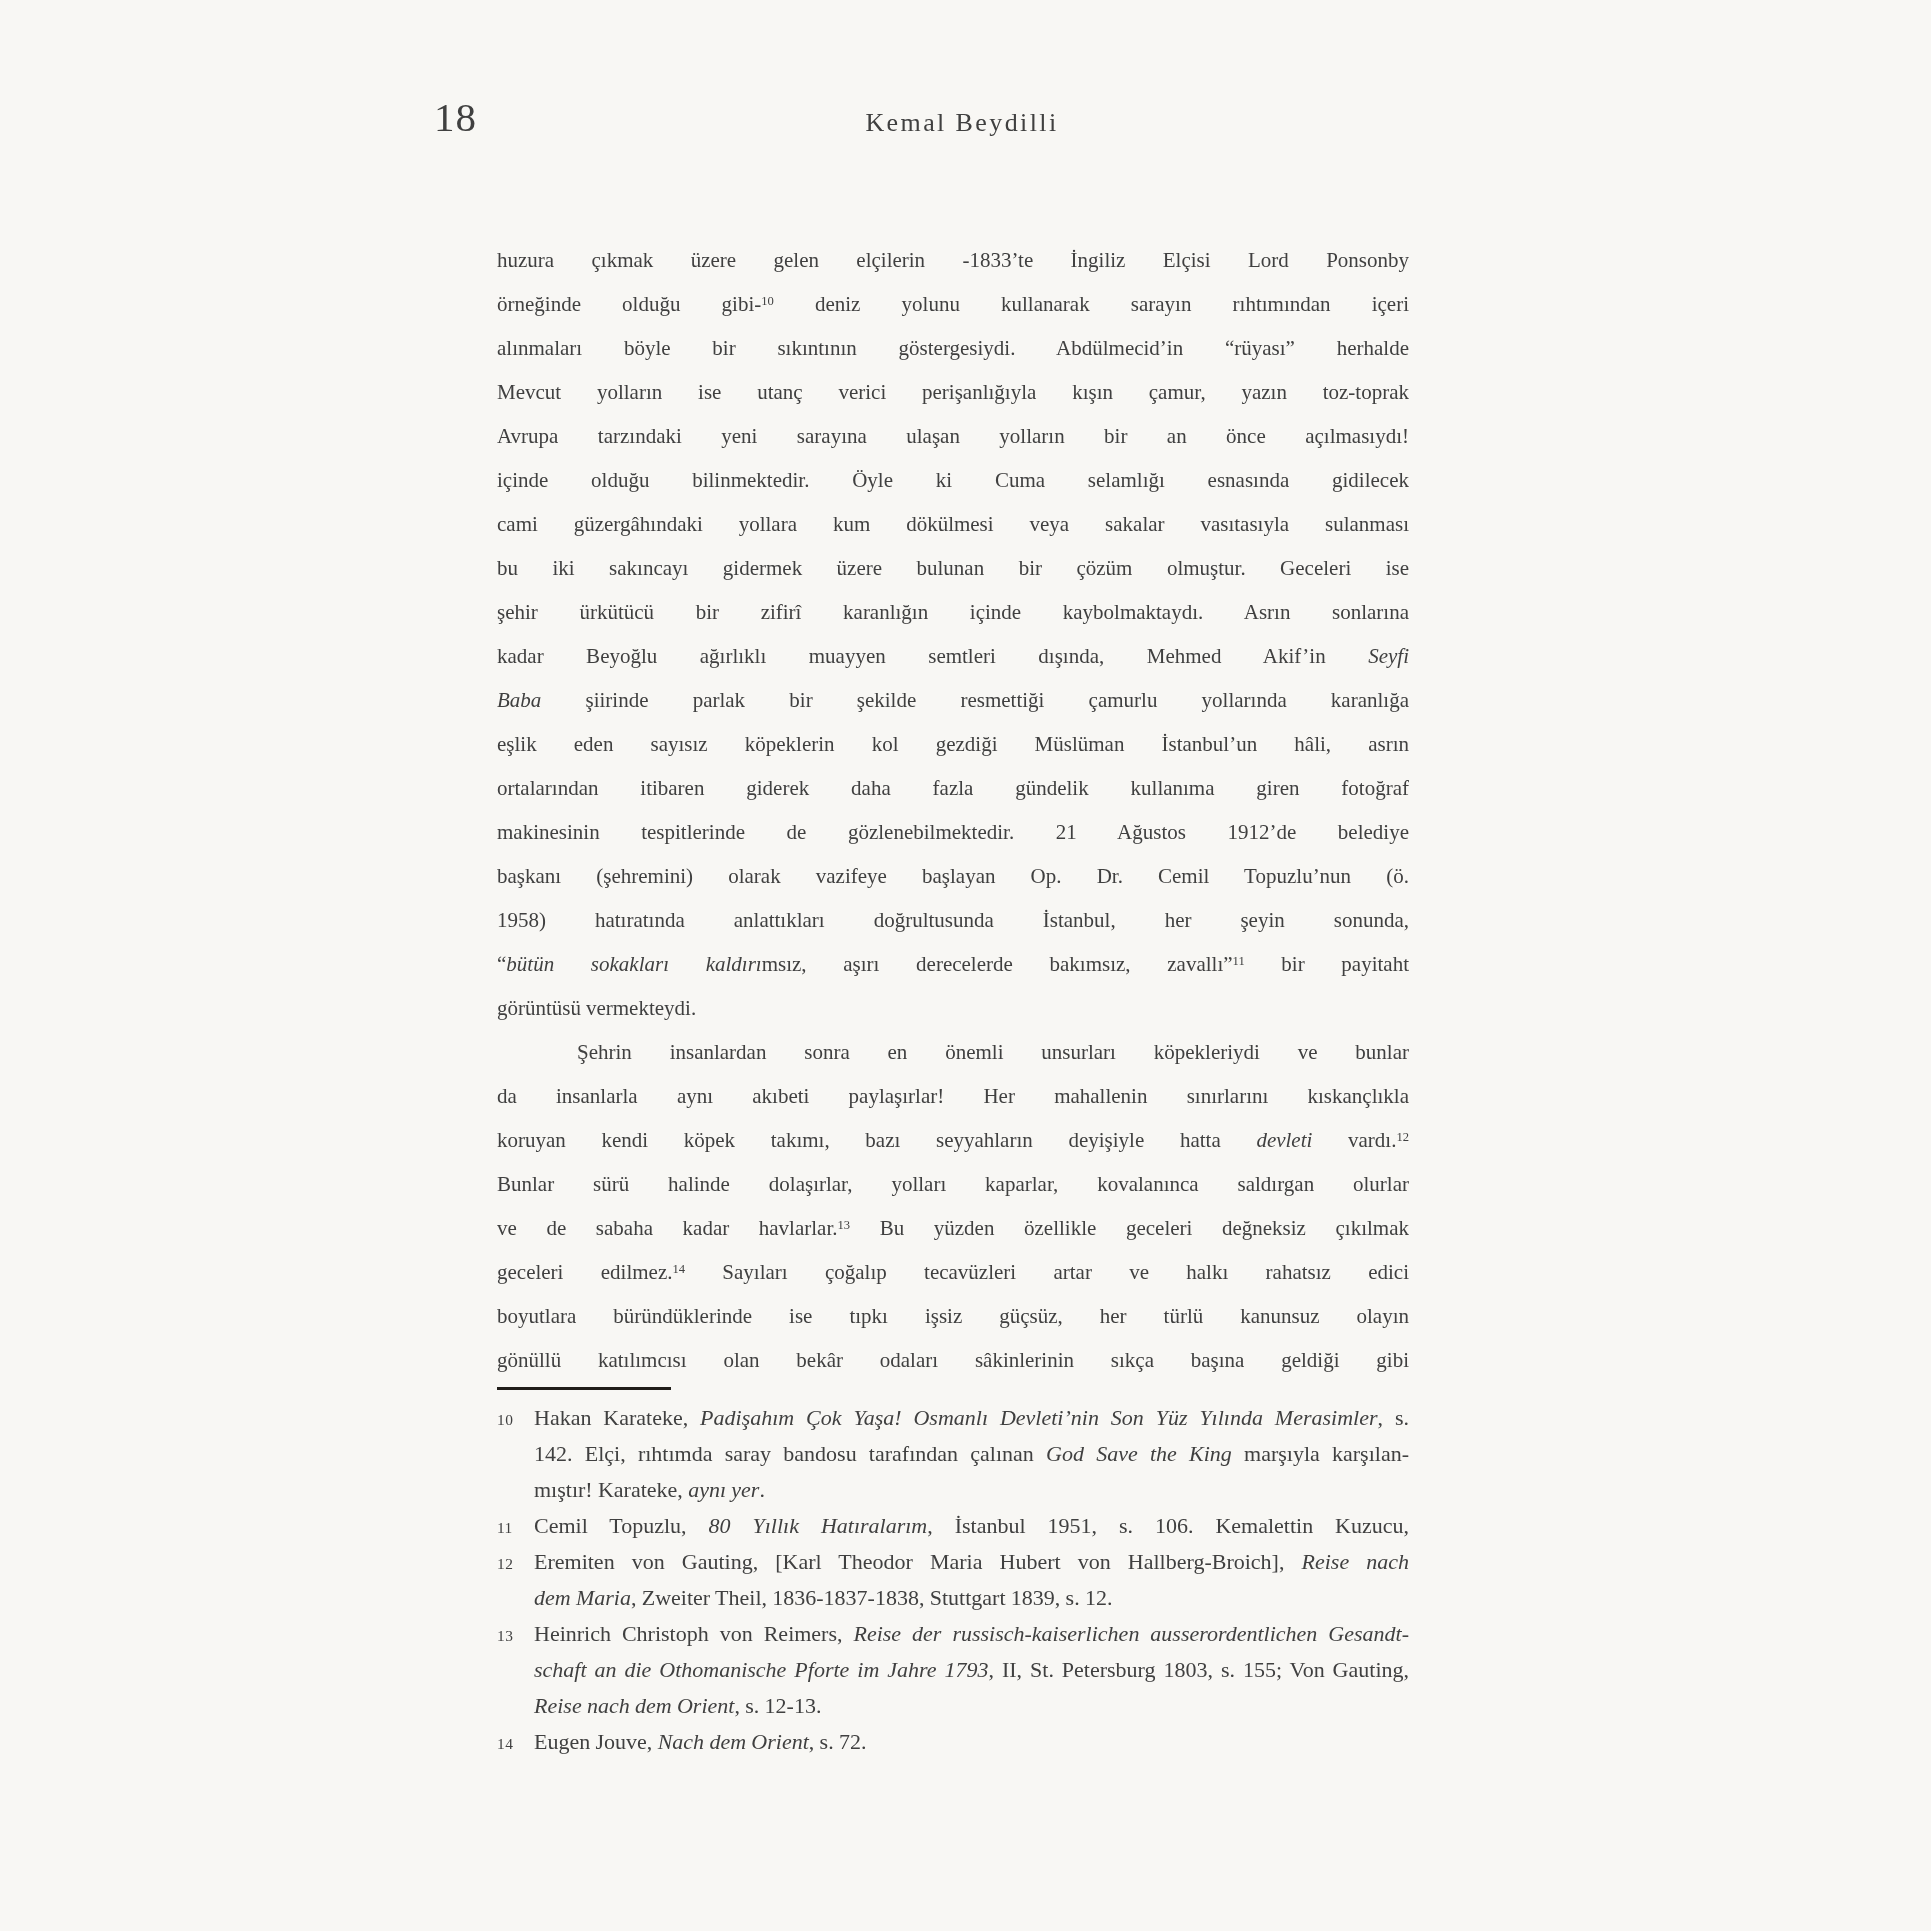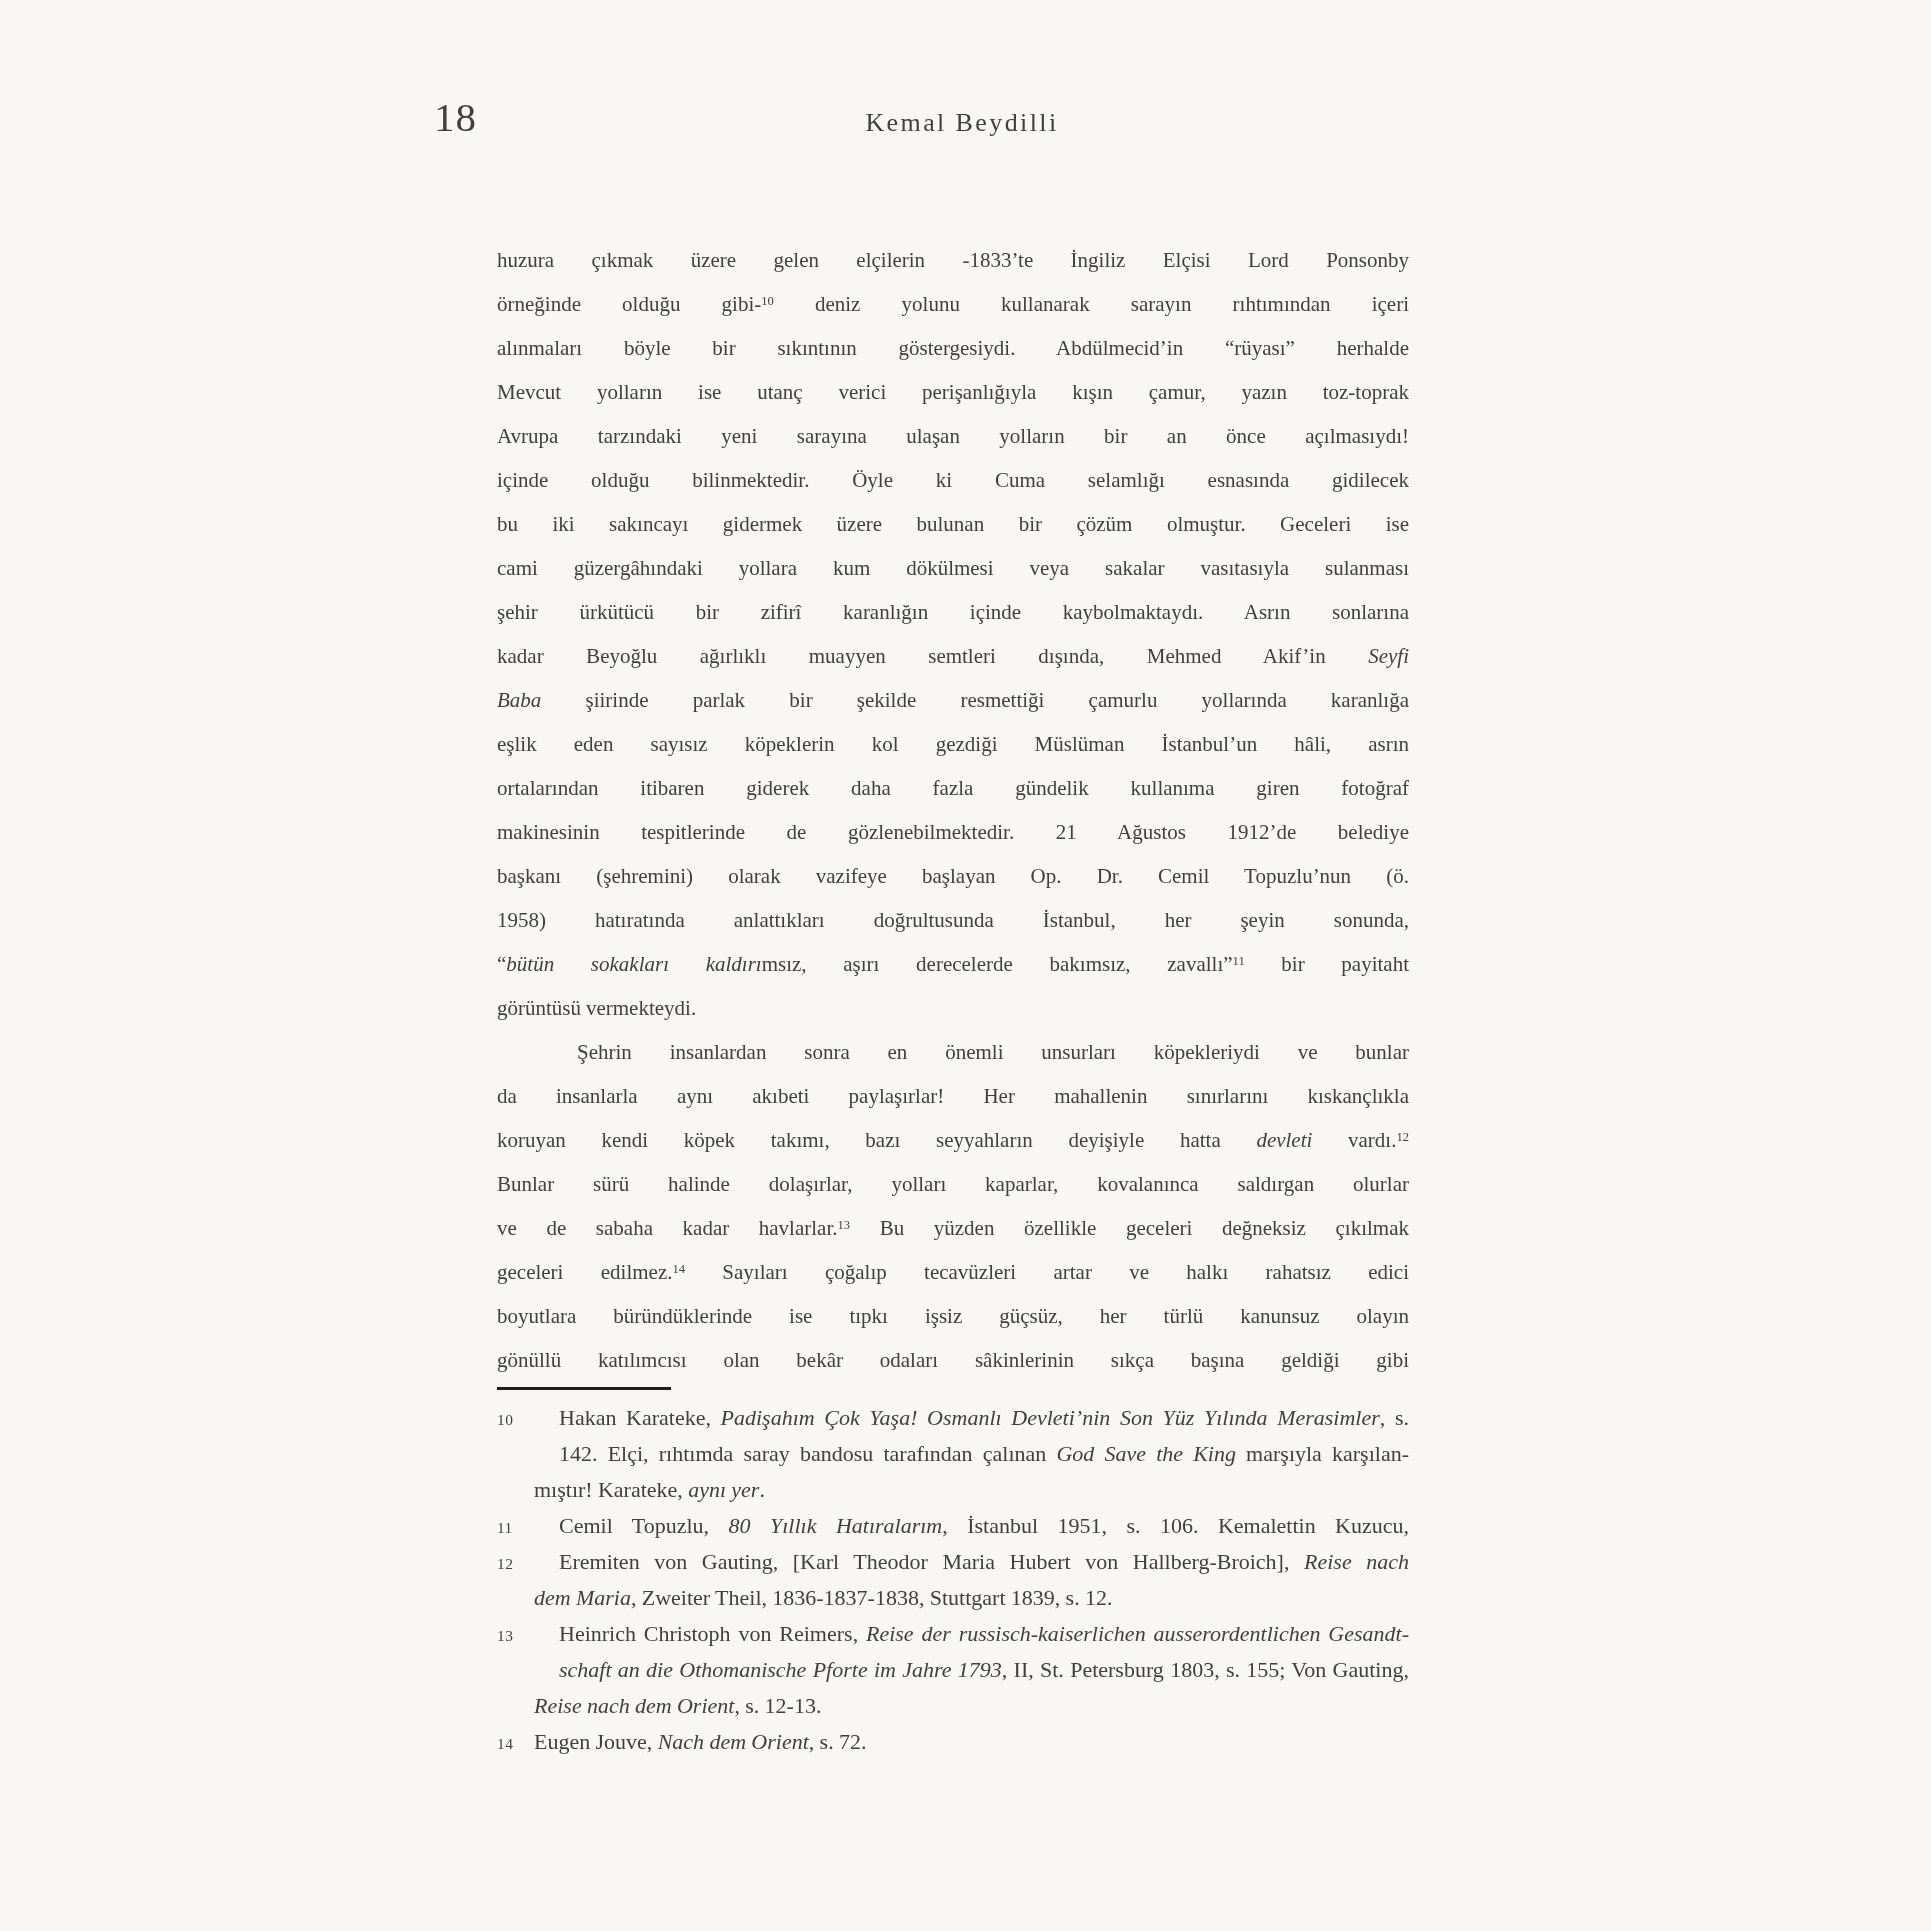--- a/index.html
+++ b/index.html
@@ -35,38 +35,38 @@
   #footnotes {
     position:absolute; left:497px; top:1400px; width:912px;
     font-size:22px; line-height:36px; word-spacing:-0.2px;
   }
   .footnote { position:relative; padding-left:37px; }
   .fn-marker {
     position:absolute; left:0; top:1.9px;
     font-size:15.4px; letter-spacing:0.5px;
   }
   .fn-line { text-align:justify; text-align-last:left; }
-  .fn-line.j { text-align-last:justify;margin-left:25px; }
+  .fn-line.j { text-align-last:justify; }
 </style>
 </head>
 <body>
 
 <div class="page">
   <span id="page-number">18</span>
   <div id="running-header">Kemal Beydilli</div>
   <div id="body-text">
       <div>
         <div class="text-line j"><span>huzura çıkmak üzere gelen elçilerin -1833’te İngiliz Elçisi Lord Ponsonby</span></div>
         <div class="text-line j"><span>örneğinde olduğu gibi-</span><span class="sup">10</span><span> deniz yolunu kullanarak sarayın rıhtımından içeri</span></div>
         <div class="text-line j"><span>alınmaları böyle bir sıkıntının göstergesiydi. Abdülmecid’in “rüyası” herhalde</span></div>
         <div class="text-line j"><span>Mevcut yolların ise utanç verici perişanlığıyla kışın çamur, yazın toz-toprak</span></div>
         <div class="text-line j"><span>Avrupa tarzındaki yeni sarayına ulaşan yolların bir an önce açılmasıydı!</span></div>
         <div class="text-line j"><span>içinde olduğu bilinmektedir. Öyle ki Cuma selamlığı esnasında gidilecek</span></div>
+        <div class="text-line j"><span>cami güzergâhındaki yollara kum dökülmesi veya sakalar vasıtasıyla sulanması</span></div>
         <div class="text-line j"><span>bu iki sakıncayı gidermek üzere bulunan bir çözüm olmuştur. Geceleri ise</span></div>
-        <div class="text-line j"><span>cami güzergâhındaki yollara kum dökülmesi veya sakalar vasıtasıyla sulanması</span></div>
         <div class="text-line j"><span>şehir ürkütücü bir zifirî karanlığın içinde kaybolmaktaydı. Asrın sonlarına</span></div>
         <div class="text-line j"><span>kadar Beyoğlu ağırlıklı muayyen semtleri dışında, Mehmed Akif’in </span><span class="it">Seyfi</span></div>
         <div class="text-line j"><span class="it">Baba</span><span> şiirinde parlak bir şekilde resmettiği çamurlu yollarında karanlığa</span></div>
         <div class="text-line j"><span>eşlik eden sayısız köpeklerin kol gezdiği Müslüman İstanbul’un hâli, asrın</span></div>
         <div class="text-line j"><span>ortalarından itibaren giderek daha fazla gündelik kullanıma giren fotoğraf</span></div>
         <div class="text-line j"><span>makinesinin tespitlerinde de gözlenebilmektedir. 21 Ağustos 1912’de belediye</span></div>
         <div class="text-line j"><span>başkanı (şehremini) olarak vazifeye başlayan Op. Dr. Cemil Topuzlu’nun (ö.</span></div>
         <div class="text-line j"><span>1958) hatıratında anlattıkları doğrultusunda İstanbul, her şeyin sonunda,</span></div>
         <div class="text-line j"><span>“</span><span class="it">bütün sokakları kaldırı</span><span>msız, aşırı derecelerde bakımsız, zavallı”</span><span class="sup">11</span><span> bir payitaht</span></div>
         <div class="text-line"><span>görüntüsü vermekteydi.</span></div>

